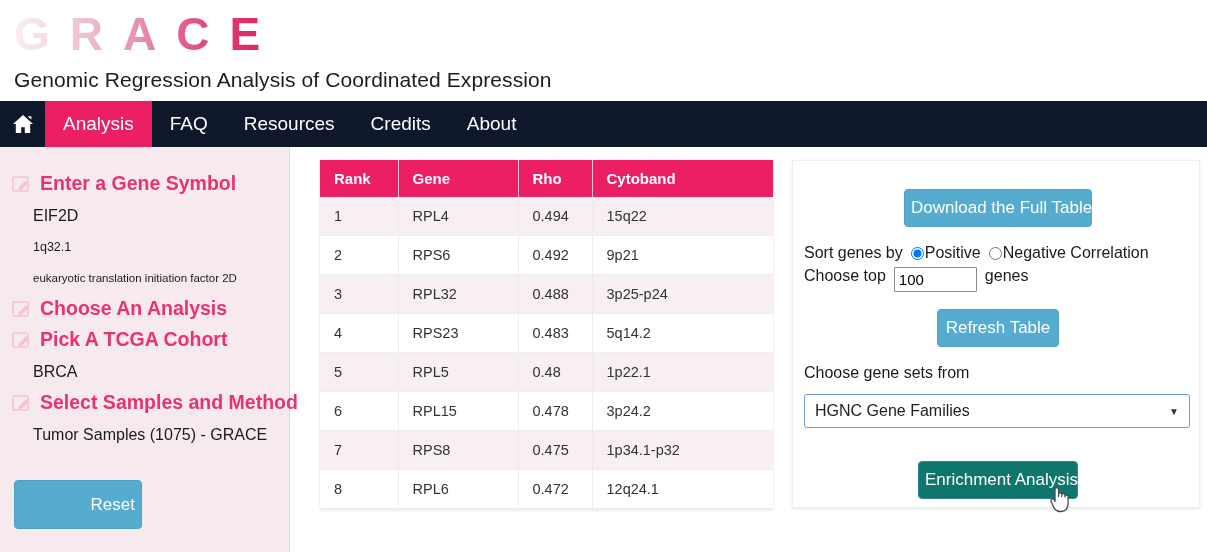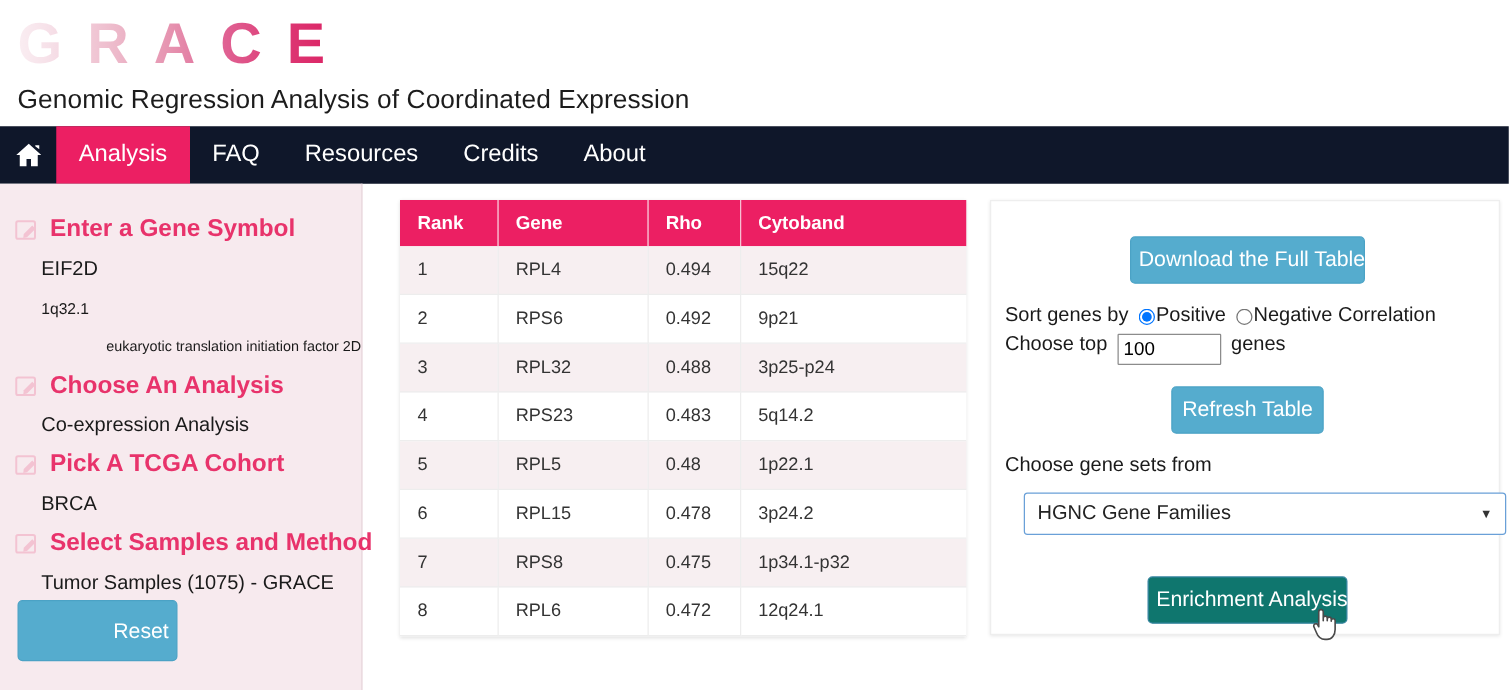--- a/index.html
+++ b/index.html
@@ -91,21 +91,21 @@
     font-weight: 600;
     white-space: nowrap;
   }
   .side-val {
     padding-left: 33px;
     color: #1a1a1a;
     white-space: nowrap;
   }
   .side-val.v-lg  { font-size: 16px;   line-height: 32px; }
   .side-val.v-sm  { font-size: 12.5px; line-height: 31px; }
-  .side-val.v-xs  { font-size: 11.5px; line-height: 31px; text-align: right; }
+  .side-val.v-xs  { font-size: 11.5px; line-height: 31px; }
   #reset-button {
     position: absolute; left: 14px; top: 333px;
     width: 128px; height: 49px;
     background: #55acce;
     border: 1px solid #4ba2c5;
     border-radius: 4px;
     color: #ffffff;
     font-size: 17px;
     cursor: pointer;
     font-family: "Liberation Sans", sans-serif;
@@ -204,21 +204,20 @@
   #gene-sets-select {
     position: absolute; left: 11px; top: 233px;
     width: 386px; height: 34px;
     border: 1px solid #6aa0d8;
     border-radius: 3px;
     background: #ffffff;
     display: flex; align-items: center;
     padding: 0 10px;
     font-size: 16px; color: #222222;
     cursor: pointer;
-    margin-left: 15px;
   }
   #gene-sets-select .caret {
     margin-left: auto;
     font-size: 10px; color: #333333;
   }
   #enrichment-button {
     position: absolute; left: 125px; top: 300px;
     width: 160px; height: 38px;
     background: #0f766e;
     border: 1px solid #35849f;
@@ -272,21 +271,20 @@
 
   <div class="side-head">
     <span class="pencil">
       <svg width="20" height="18" viewBox="0 0 20 18">
         <rect x="1" y="2" width="15" height="14" rx="1.5" fill="none" stroke="#f3c3d2" stroke-width="1.6"></rect>
         <path d="M7 12.2 L13.8 5.4 L16.4 8 L9.6 14.8 L6.6 15.4 Z" fill="#f3c3d2"></path>
       </svg>
     </span>
     <span class="side-head-label">Choose An Analysis</span>
   </div>
-  <div class="side-val v-lg">Co-expression Analysis</div>
 
   <div class="side-head">
     <span class="pencil">
       <svg width="20" height="18" viewBox="0 0 20 18">
         <rect x="1" y="2" width="15" height="14" rx="1.5" fill="none" stroke="#f3c3d2" stroke-width="1.6"></rect>
         <path d="M7 12.2 L13.8 5.4 L16.4 8 L9.6 14.8 L6.6 15.4 Z" fill="#f3c3d2"></path>
       </svg>
     </span>
     <span class="side-head-label">Pick A TCGA Cohort</span>
   </div>

